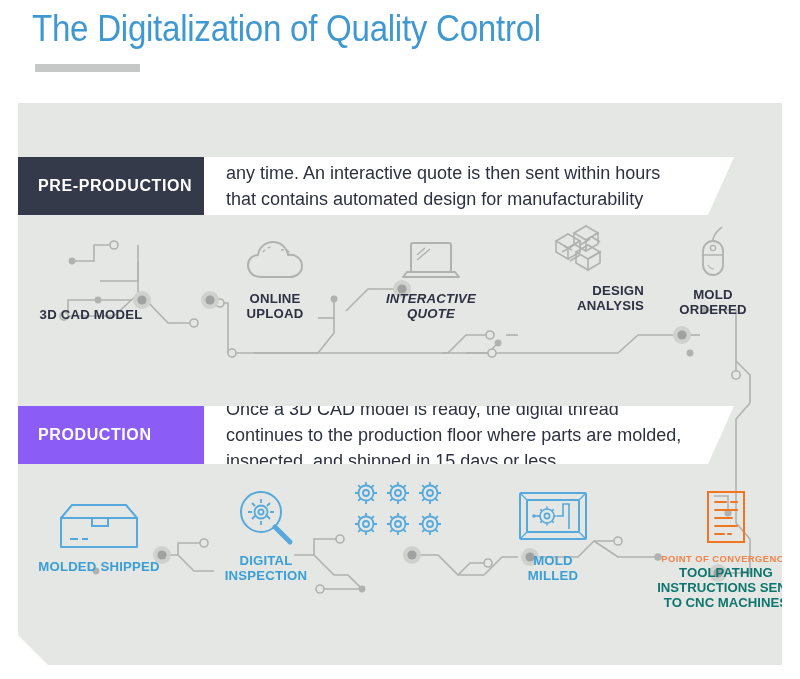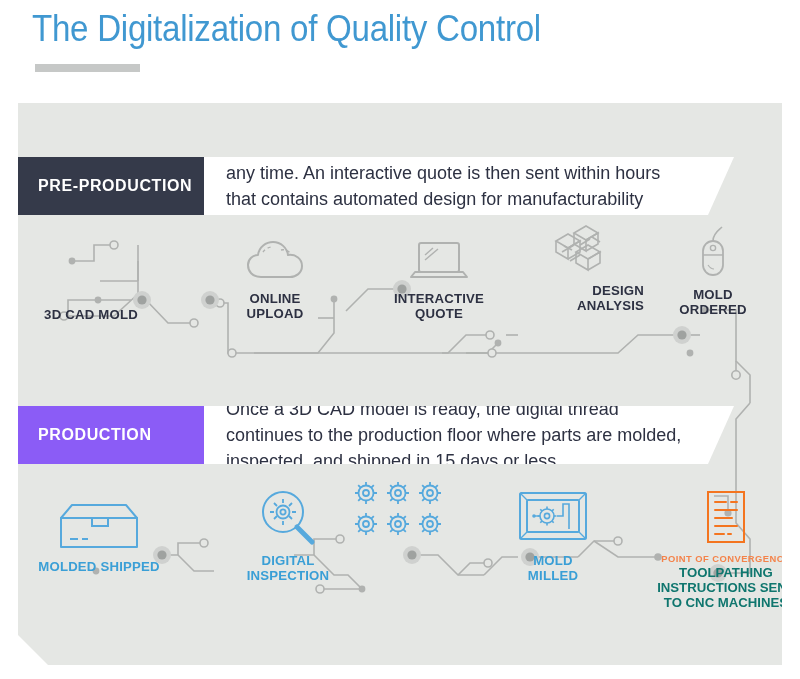--- a/index.html
+++ b/index.html
@@ -246,36 +246,36 @@
 
     <div class="banner" id="banner-pre">
       <div class="tag">PRE-PRODUCTION</div>
       <div class="body">
         <p>At Protolabs, 3D CAD models can be uploaded online at any time. An interactive quote is then sent within hours that contains automated design for manufacturability feedback.</p>
       </div>
     </div>
 
     <div class="step row-pre" style="left:8px; top:140px;">
       <div class="icon"></div>
-      <div class="label">3D CAD MOLD</div>
+      <div class="label">3D CAD MODEL</div>
     </div>
 
     <div class="step row-pre" style="left:192px; top:124px;">
       <div class="icon">
         <svg width="60" height="46" viewBox="0 0 60 46" fill="none" stroke="#b0b2b0" stroke-width="2">
           <path d="M16 38 C7 38 3 32 3 26 C3 20 8 16 13 16 C14 8 21 3 28 3 C36 3 42 9 43 16 C51 15 57 20 57 27 C57 34 51 38 45 38 Z" stroke-linejoin="round"></path>
           <path d="M18 13 C20 10 24 8 27 8" stroke-width="1.4" stroke-dasharray="3 3"></path>
           <path d="M36 11 C40 10 44 12 46 15" stroke-width="1.4" stroke-dasharray="3 3"></path>
         </svg>
       </div>
       <div class="label">ONLINE
 UPLOAD</div>
     </div>
 
-    <div class="step row-pre" style="left:356px; top:124px;">
+    <div class="step row-pre" style="left:348px; top:124px;font-style:italic;">
       <div class="icon">
         <svg width="62" height="46" viewBox="0 0 62 46" fill="none" stroke="#b0b2b0" stroke-width="2">
           <rect x="11" y="4" width="40" height="29" rx="2"></rect>
           <path d="M3 38 H59 L55 33 H7 Z" stroke-linejoin="round"></path>
           <path d="M17 16 L25 9" stroke-width="1.4"></path>
           <path d="M17 21 L30 10" stroke-width="1.4"></path>
         </svg>
       </div>
       <div class="label">INTERACTIVE
 QUOTE</div>
@@ -333,21 +333,21 @@
           <path d="M5 17 L16 4 L70 4 L81 17 Z" stroke-linejoin="round"></path>
           <path d="M5 17 L5 46 L81 46 L81 17 Z" stroke-linejoin="round"></path>
           <rect x="36" y="17" width="16" height="8"></rect>
           <line x1="14" y1="38" x2="22" y2="38"></line>
           <line x1="26" y1="38" x2="32" y2="38"></line>
         </svg>
       </div>
       <div class="label">MOLDED SHIPPED</div>
     </div>
 
-    <div class="step row-prod" style="left:205px; top:386px;">
+    <div class="step row-prod" style="left:183px; top:386px;">
       <div class="icon">
         <svg width="60" height="58" viewBox="0 0 60 58" fill="none" stroke="#56a9dd" stroke-width="2">
           <circle cx="25" cy="23" r="20"></circle>
           <path d="M39 38 L54 53" stroke-width="5" stroke-linecap="round"></path>
           <g stroke-width="1.8">
             <circle cx="25" cy="23" r="6.5"></circle>
             <circle cx="25" cy="23" r="2.6"></circle>
             <path d="M25 10 L25 14 M25 32 L25 36 M12 23 L16 23 M34 23 L38 23
                      M16 14 L19 17 M31 27 L34 30 M34 14 L31 17 M19 27 L16 30"></path>
           </g>

